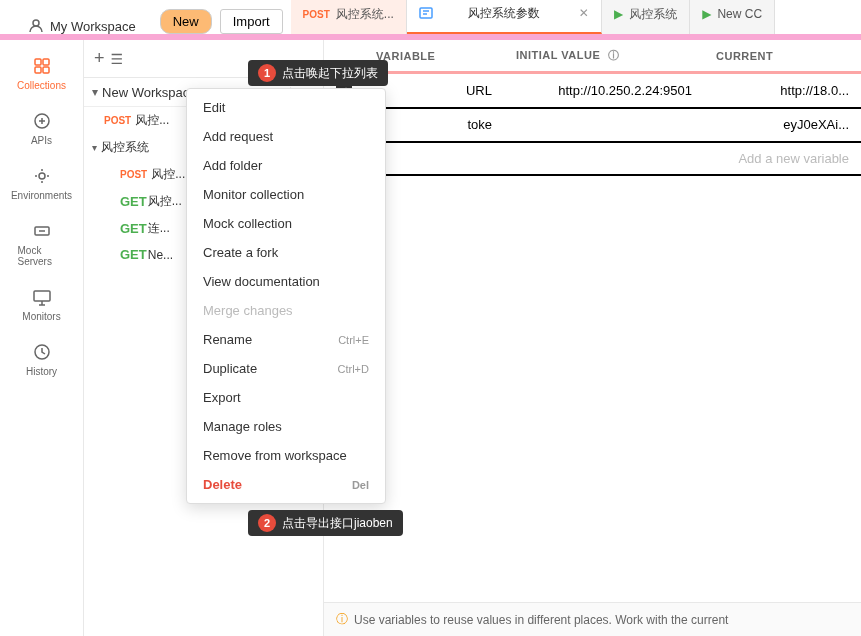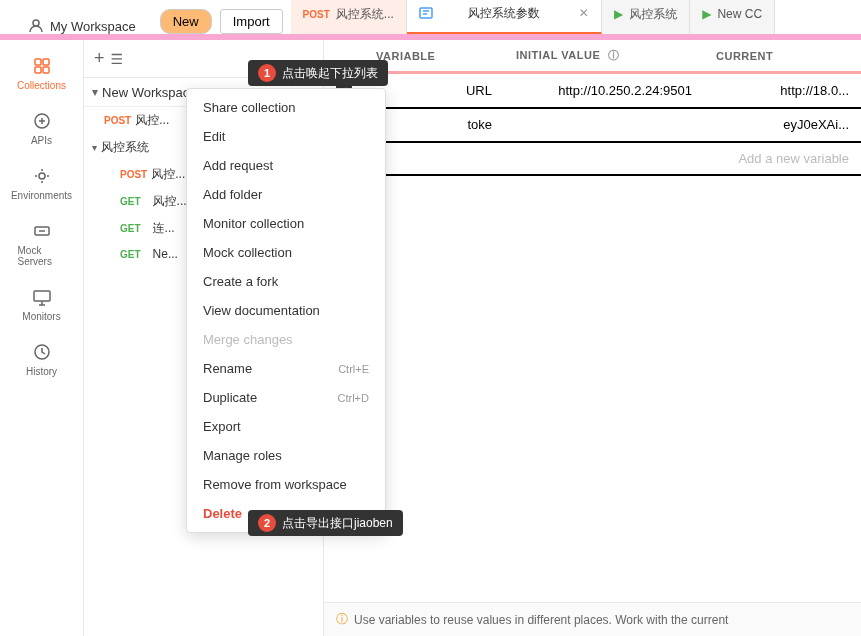--- a/index.html
+++ b/index.html
@@ -26,21 +26,21 @@
     .sidebar-icon-item.active { color: #ff6b35; }
     .sidebar-icon-item svg { width: 20px; height: 20px; }
 
     
     .collections-panel { width: 240px; background: #fff; border-right: 1px solid #e8e8e8; display: flex; flex-direction: column; }
     .panel-header { display: flex; align-items: center; padding: 8px 10px; gap: 6px; border-bottom: 1px solid #e8e8e8; }
 
     .tree-item { display: flex; align-items: center; padding: 5px 8px; cursor: pointer; font-size: 12px; color: #333; }
     .tree-label { flex: 1; }
     .post-label { color: #ff6b35; font-weight: bold; font-size: 10px; margin-right: 4px; }
-    .get-label { color: #4CAF50; font-weight: bold; font-size: 10px; margin-right: 12px; }
+    .get-label { color: #4CAF50; font-weight: bold; font-size: 13px; margin-right: 1px; }
     .tree-indent-1 { padding-left: 20px; }
     .tree-indent-2 { padding-left: 36px; }
 
     
     .context-menu { position: absolute; left: 186px; top: 88px; width: 200px; background: #fff; border: 1px solid #ddd; border-radius: 4px; box-shadow: 0 4px 16px rgba(0,0,0,0.15); z-index: 100; padding: 4px 0; }
     .menu-item { padding: 7px 16px; font-size: 13px; color: #333; cursor: pointer; display: flex; justify-content: space-between; align-items: center; }
     .menu-item.disabled { color: #bbb; cursor: default; }
     .menu-item.danger { color: #e74c3c; font-weight: bold; }
     .menu-shortcut { color: #999; font-size: 11px; margin-left: 48px; }
 
@@ -196,23 +196,20 @@
       <span class="get-label">GET</span>
       <span class="tree-label">连...</span>
     </div>
     <div class="tree-item tree-indent-2">
       <span class="get-label">GET</span>
       <span class="tree-label">Ne...</span>
     </div>
   </div>
 
   <div class="context-menu">
-    <div class="menu-item">
-        <span>Share collection</span>
-      </div>
     <div class="menu-item">
         <span>Edit</span>
       </div>
     <div class="menu-item">
         <span>Add request</span>
       </div>
     <div class="menu-item">
         <span>Add folder</span>
       </div>
     <div class="menu-item">

